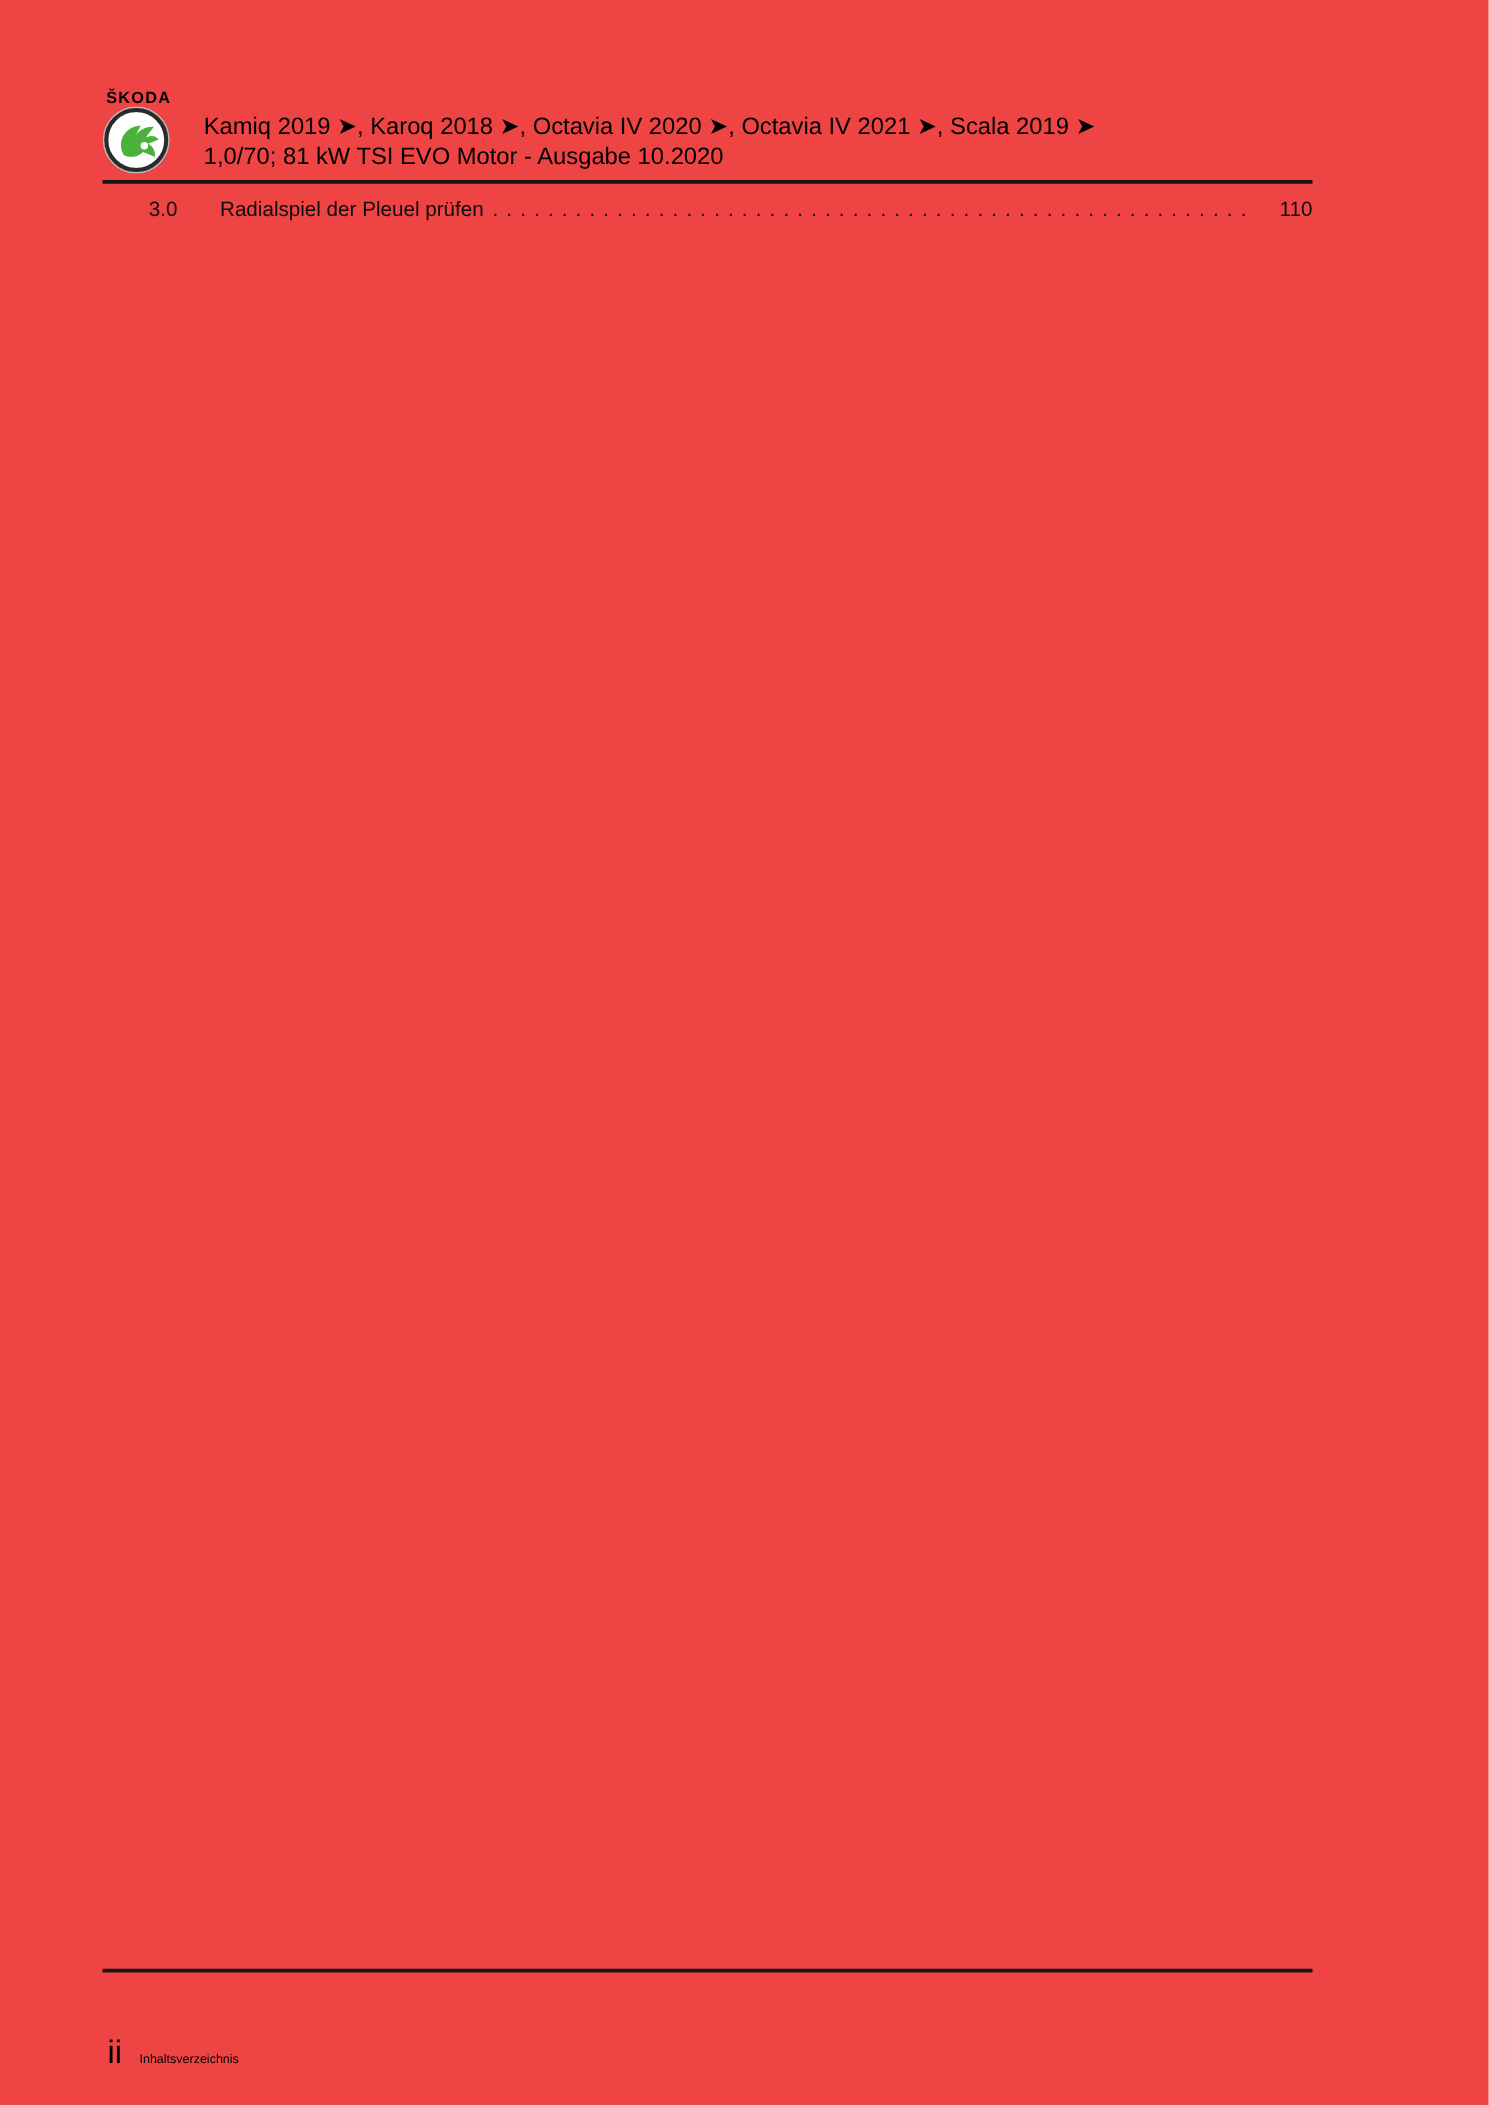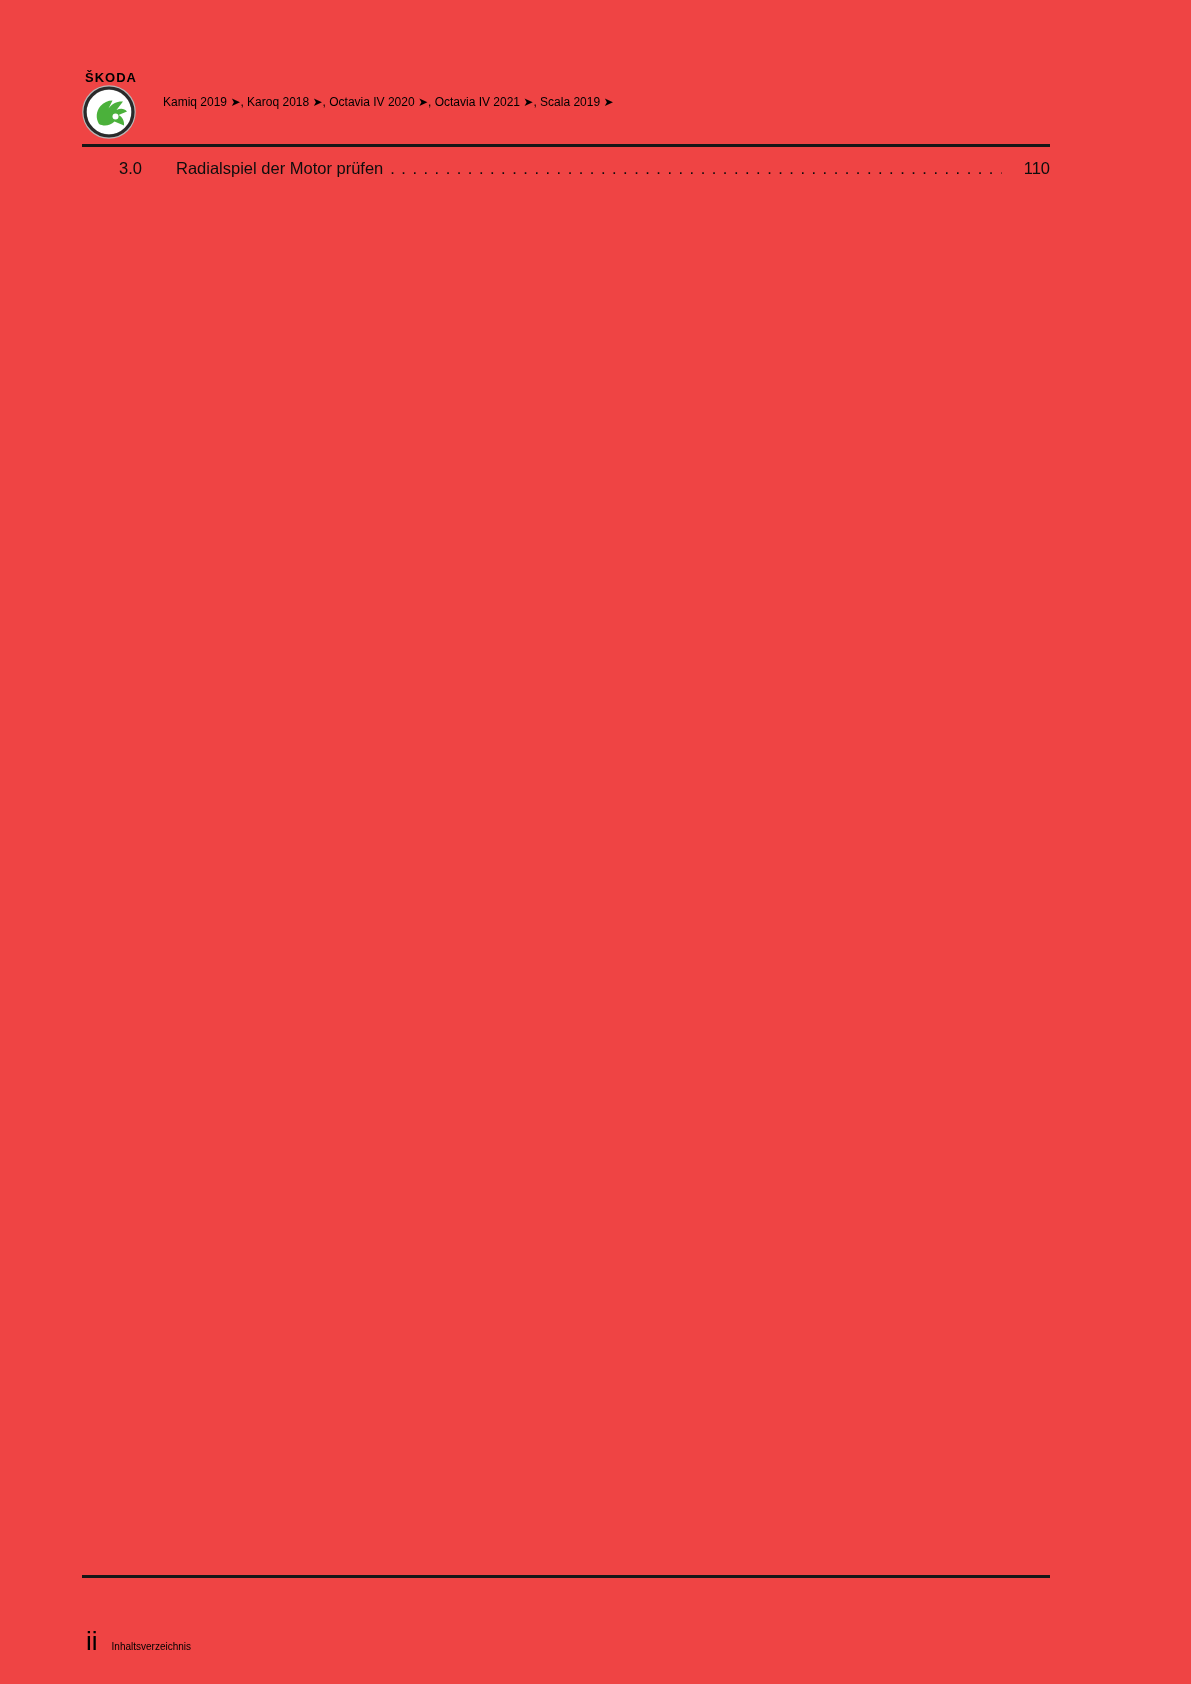--- a/index.html
+++ b/index.html
@@ -3,21 +3,21 @@
 <meta charset="utf-8">
 <style>
   html,body { margin:0; padding:0; background:#ffffff; }
   body { width:1191px; height:1684px; font-family:"Liberation Sans", sans-serif; color:#111; }
   .page { position:relative; width:1191px; height:1684px; background:#ef4444; overflow:hidden; }
 
   
   .header { position:absolute; top:70px; left:82px; width:968px; }
   .brand-word { position:absolute; left:3px; top:0; font-size:13px; font-weight:bold; letter-spacing:1px; color:#000; }
   .logo { position:absolute; left:0; top:15px; width:54px; height:54px; }
-  .header-lines { margin-left:81px; padding-top:20px; font-size:12px; line-height:24px; color:#000; white-space:nowrap; }
+  .header-lines { margin-left:81px; padding-top:20px; font-size:19px; line-height:24px; color:#000; white-space:nowrap; }
   .header-rule { position:absolute; top:144px; left:82px; width:968px; height:3px; background:#161616; }
 
   
   .toc { position:absolute; top:157px; left:82px; width:968px; }
   .row { display:flex; align-items:baseline; font-size:16.5px; line-height:23px; color:#0d0d0d; }
   .row .num { flex:0 0 auto; margin-left:37px; width:57px; }
   .row .title { flex:0 0 auto; white-space:nowrap; }
   .row .dots { flex:1 1 auto; min-width:0; overflow:hidden; white-space:nowrap; letter-spacing:6.5px; padding-left:7px; margin-right:2px; }
   .row .page { flex:0 0 auto; width:46px; text-align:right; }
 
@@ -35,28 +35,29 @@
   <div class="header">
     <div class="brand-word">ŠKODA</div>
     <svg class="logo" viewBox="0 0 54 54" aria-hidden="true">
       <circle cx="27" cy="27" r="24.5" fill="#ffffff" stroke="#b9b9b9" stroke-width="4.5"></circle>
       <circle cx="27" cy="27" r="24" fill="none" stroke="#2a2a2a" stroke-width="3.2"></circle>
       <path fill="#4bb13b" d="M17 39 C13.5 33.5 14 26 18.5 21 C21.5 17.5 26 15.5 30.5 15.5 L26.5 23.5 C30 18.5 35.5 16 41 16.5 L34.5 25 C38.5 23 42.5 23.5 45 26.5 L36.5 30 C40.5 32 42.5 36 42 40.5 L32.5 36.5 C28 41 21.5 41.5 17 39 Z"></path>
       <circle cx="33.5" cy="31.5" r="3" fill="#ffffff"></circle>
     </svg>
     <div class="header-lines">
       <div>Kamiq 2019 ➤, Karoq 2018 ➤, Octavia IV 2020 ➤, Octavia IV 2021 ➤, Scala 2019 ➤</div>
+      <div>1,0/70; 81 kW TSI EVO Motor - Ausgabe 10.2020</div>
     </div>
   </div>
   <div class="header-rule"></div>
 
   <div class="toc" id="toc">
       <div class="row sub">
         <span class="num">3.0</span>
-        <span class="title">Radialspiel der Motor prüfen</span>
+        <span class="title">Radialspiel der Pleuel prüfen</span>
         <span class="dots">....................................................................................................................................................................................</span>
         <span class="page">110</span>
       </div>
     </div>
 
   <div class="footer-rule"></div>
   <div class="footer">
     <span class="folio">ii</span>
     <span class="footer-title">Inhaltsverzeichnis</span>
   </div>

